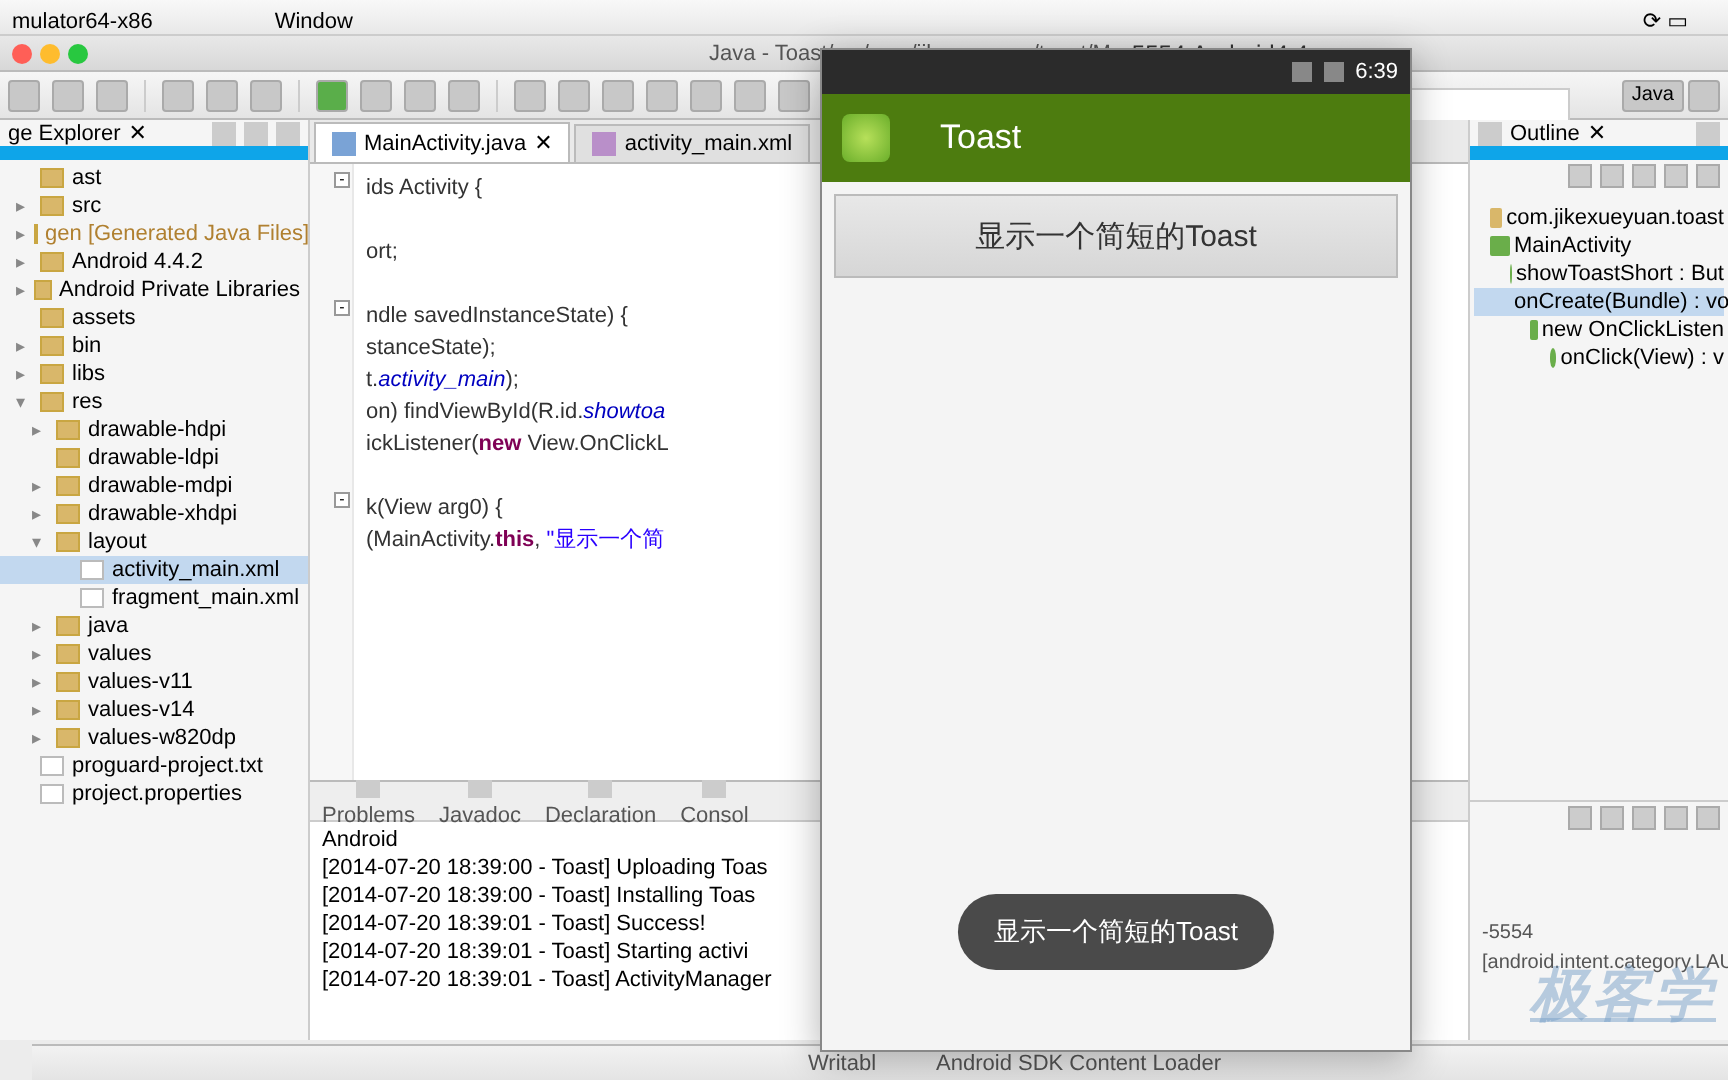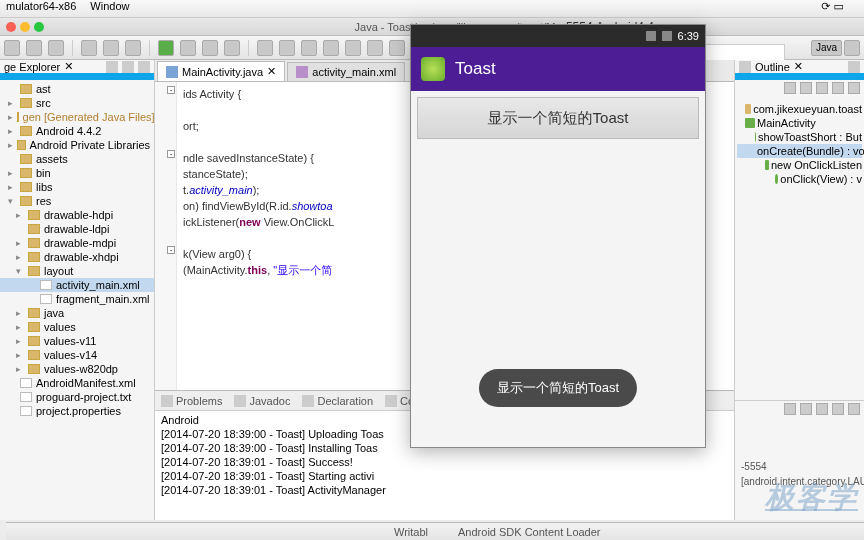--- a/index.html
+++ b/index.html
@@ -1,18 +1,18 @@
 <!DOCTYPE html>
 <html><head>
 <meta charset="utf-8">
 <style>
 * { margin: 0; padding: 0; box-sizing: border-box; font-family: "Lucida Grande", Arial, sans-serif; font-size: 11px; }
 body { width: 864px; height: 540px; background: #ececec; overflow: hidden; position: relative; }
 
-.menubar { height: 18px; background: linear-gradient(#f8f8f8,#e8e8e8); display: flex; align-items: flex-start; padding: 0 6px; font-size: 12px; border-bottom: 1px solid #ccc; }
+.menubar { height: 18px; background: linear-gradient(#f8f8f8,#e8e8e8); display: flex; align-items: flex-end; padding: 0 6px; font-size: 12px; border-bottom: 1px solid #ccc; gap: 47px; }
 .menubar span { margin-right: 14px; }
 .menubar .right { margin-left: auto; }
 
 .titlebar { height: 18px; background: linear-gradient(#e8e8e8,#d8d8d8); display: flex; align-items: center; padding: 0 6px; font-size: 11px; color: #555; border-bottom: 1px solid #bbb; }
 .titlebar .dots { display: flex; gap: 4px; margin-right: 8px; }
 .titlebar .dot { width: 10px; height: 10px; border-radius: 50%; }
 .titlebar .r { background: #ff5f57; } .titlebar .y { background: #febc2e; } .titlebar .g { background: #28c840; }
 .titlebar .center { flex: 1; text-align: center; }
 .titlebar .emutitle { position: absolute; right: 210px; font-size: 12px; color: #333; }
 
@@ -46,47 +46,47 @@
 .editor { flex: 1; background: #fff; position: relative; font-family: Menlo, Consolas, monospace; font-size: 12px; padding: 4px 0 4px 28px; line-height: 16px; overflow: hidden; }
 .editor .gutter { position: absolute; left: 0; top: 0; bottom: 0; width: 22px; background: #f7f7f7; border-right: 1px solid #e8e8e8; }
 .editor .fold { position: absolute; left: 12px; width: 8px; height: 8px; border: 1px solid #999; background: #fff; font-size: 8px; line-height: 6px; text-align: center; }
 .code-line { white-space: pre; color: #333; }
 .code-line .kw { color: #7f0055; font-weight: bold; }
 .code-line .id { color: #0000c0; font-style: italic; }
 .code-line .str { color: #2a00ff; }
 
 .bottompane { height: 130px; border-top: 1px solid #bbb; display: flex; flex-direction: column; background: #fff; }
 .bp-tabs { height: 20px; background: #eee; border-bottom: 1px solid #ccc; display: flex; align-items: center; padding: 0 6px; gap: 12px; font-size: 11px; color: #555; }
-.bp-tabs .btab { display: flex; align-items: center; gap: 3px; }
+.bp-tabs .btab { display: flex; align-items: center; gap: 3px; flex-direction: column; }
 .bp-tabs .btab .bico { width: 12px; height: 12px; background: #ccc; }
 .console-body { flex: 1; font-family: Menlo, Consolas, monospace; font-size: 11px; padding: 2px 6px; line-height: 14px; overflow: hidden; }
 .console-body .ctitle { font-weight: normal; }
 
 .rightpane { width: 130px; background: #f5f5f5; border-left: 1px solid #ccc; display: flex; flex-direction: column; }
 .rightpane .sec1 { height: 340px; }
 .rightpane .sec2 { flex: 1; border-top: 1px solid #ccc; }
 .outline-tree { padding: 4px 2px; font-size: 10px; }
 .outline-item { padding: 1px 0 1px 8px; display: flex; align-items: center; gap: 2px; white-space: nowrap; }
 .outline-item.ind1 { padding-left: 18px; }
 .outline-item.ind2 { padding-left: 28px; }
 .outline-item.ind3 { padding-left: 38px; }
 .outline-item.sel { background: #c2d8ef; }
 .outline-item .oico { width: 10px; height: 10px; border-radius: 50%; background: #6aae4a; }
 .outline-item .oico.cls { background: #6aae4a; border-radius: 1px; }
 .outline-item .oico.pk { background: #d9b76a; border-radius: 1px; }
 .rp-row { padding: 2px 6px; font-size: 10px; color: #555; }
 .rp-tool { height: 18px; display: flex; justify-content: flex-end; gap: 4px; padding: 2px 4px; }
 .rp-tool .rti { width: 12px; height: 12px; background: #ccc; border: 1px solid #aaa; }
 
-.statusbar { position: absolute; bottom: 0; left: 6px; right: 0; height: 18px; background: linear-gradient(#f2f2f2,#e4e4e4); border-top: 1px solid #bbb; display: flex; align-items: center; font-size: 10px; color: #555; padding: 0 8px; gap: 30px; }
-
-.emulator { position: absolute; left: 410px; top: 24px; width: 296px; height: 424px; background: #fff; box-shadow: 0 4px 18px rgba(0,0,0,0.3); border: 1px solid #888; display: flex; flex-direction: column; }
+.statusbar { position: absolute; bottom: 0; left: 16px; right: 0; height: 18px; background: linear-gradient(#f2f2f2,#e4e4e4); border-top: 1px solid #bbb; display: flex; align-items: center; font-size: 10px; color: #555; padding: 0 8px; gap: 30px; }
+
+.emulator { position: absolute; left: 410px; top: 24px; width: 296px; height: 502px; background: #fff; box-shadow: 0 4px 18px rgba(0,0,0,0.3); border: 1px solid #888; display: flex; flex-direction: column; }
 .emu-status { height: 22px; background: #2b2b2b; color: #fff; display: flex; align-items: center; justify-content: flex-end; padding: 0 6px; gap: 6px; font-size: 12px; }
 .emu-status .sico { width: 10px; height: 10px; background: #888; }
-.emu-appbar { height: 44px; background: #4c1d95; display: flex; align-items: center; padding: 0 10px; gap: 10px; }
+.emu-appbar { height: 44px; background: #4d7c0f; display: flex; align-items: center; padding: 0 10px; gap: 25px; }
 .emu-appbar .appico { width: 24px; height: 24px; background: radial-gradient(#b7e05a,#6aae2a); border-radius: 4px; }
 .emu-appbar .apptitle { color: #fff; font-size: 17px; }
 .emu-body { flex: 1; background: #f4f4f4; position: relative; }
 .emu-btn { margin: 6px; height: 42px; background: linear-gradient(#e8e8e8,#d6d6d6); border: 1px solid #bbb; display: flex; align-items: center; justify-content: center; font-size: 15px; color: #333; }
 .emu-toast { position: absolute; bottom: 40px; left: 50%; transform: translateX(-50%); background: #4a4a4a; color: #fff; padding: 10px 18px; border-radius: 22px; font-size: 13px; white-space: nowrap; }
 
 .watermark { position: absolute; right: 6px; bottom: 22px; font-size: 29px; color: rgba(120,160,200,0.5); font-weight: bold; font-style: italic; letter-spacing: 2px; text-decoration: underline; }
 </style>
 </head>
 <body>
@@ -244,25 +244,20 @@
         </div>
         <div class="tree-item ind1">
           <span class="arrow">▸</span>
           <span class="fico pkg"></span>
           <span>values-v14</span>
         </div>
         <div class="tree-item ind1">
           <span class="arrow">▸</span>
           <span class="fico pkg"></span>
           <span>values-w820dp</span>
-        </div>
-        <div class="tree-item ind0">
-          <span class="arrow"></span>
-          <span class="fico file"></span>
-          <span>AndroidManifest.xml</span>
         </div>
         <div class="tree-item ind0">
           <span class="arrow"></span>
           <span class="fico file"></span>
           <span>proguard-project.txt</span>
         </div>
         <div class="tree-item ind0">
           <span class="arrow"></span>
           <span class="fico file"></span>
           <span>project.properties</span>

